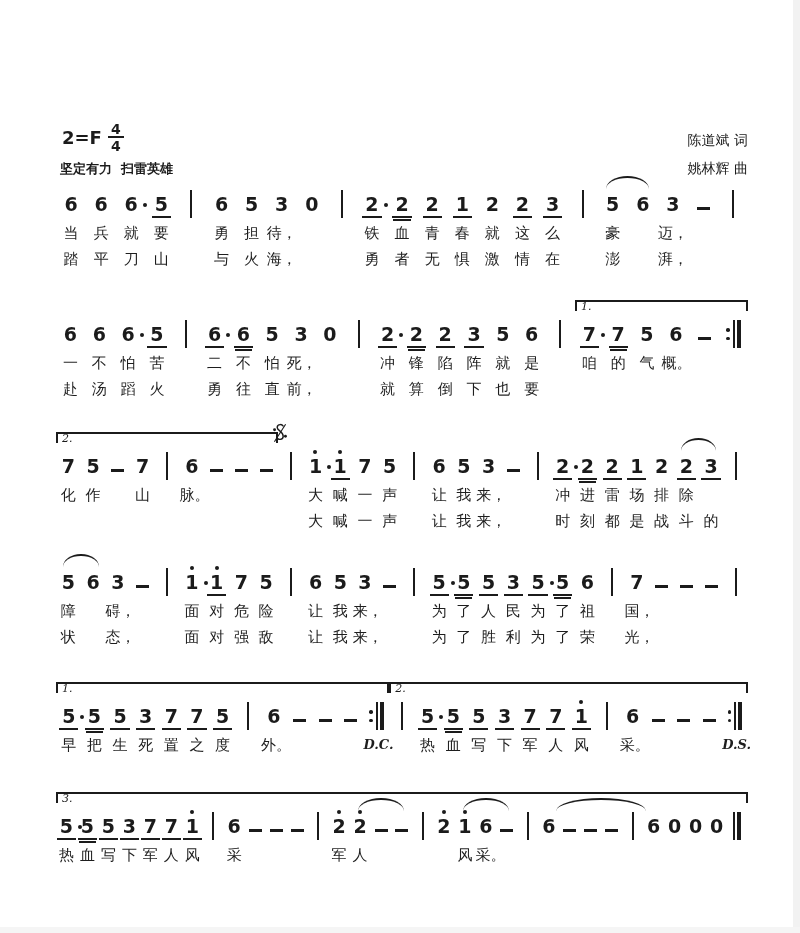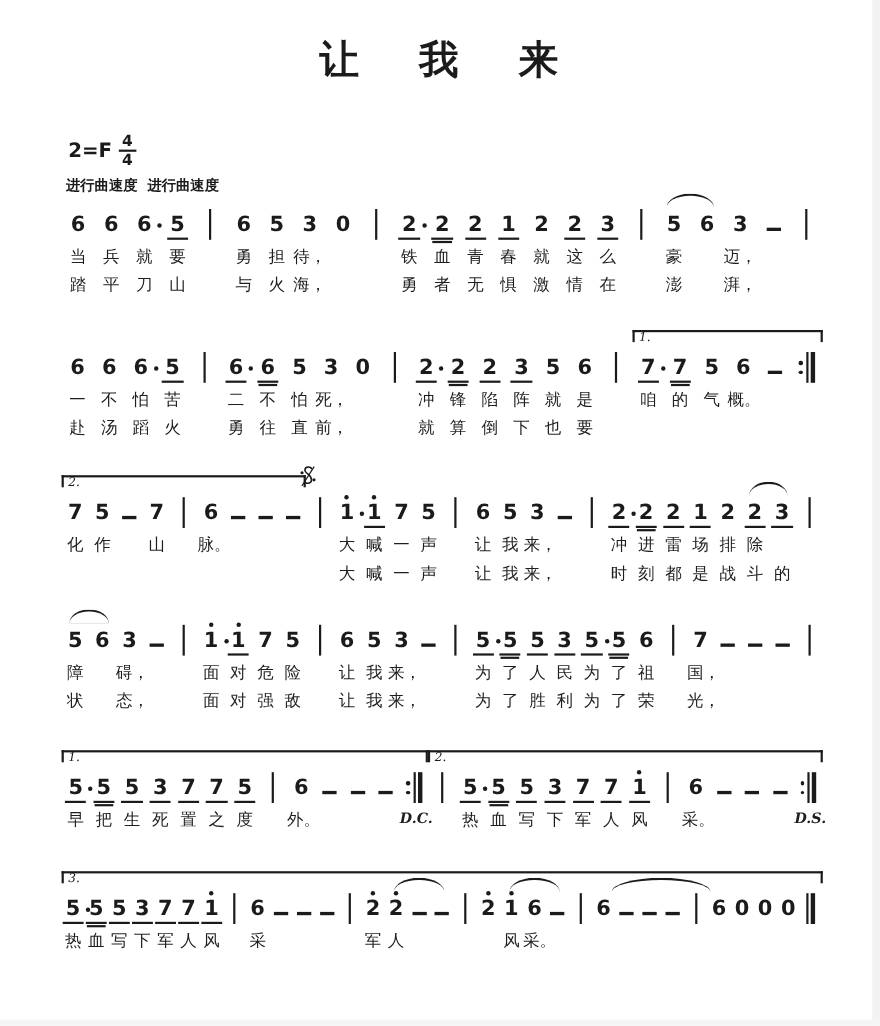--- a/index.html
+++ b/index.html
@@ -61,31 +61,34 @@
 
   .lyr{display:flex;margin-top:4px;height:22px;font-size:15px;
     font-family:"DejaVu Serif", serif;color:#1e1e1e;}
   .ls{flex:1 1 0;text-align:center;white-space:nowrap;min-width:0;line-height:22px;}
   .ls.it{font-style:italic;font-weight:bold;font-size:13px;font-family:"DejaVu Serif", serif;}
 </style>
 </head>
 <body>
 
 <div class="sheet">
-  <div class="title">让 我 来</div>
 
   <div class="keyblock">
     <span>2=F</span>
     <span class="frac">
       <span>4</span>
       <span class="den">4</span>
     </span>
   </div>
-  <div class="tempo">进行曲速度  进行曲速度</div>
+  <div class="tempo">坚定有力  扫雷英雄</div>
 
+  <div class="credits">
+    <div>陈道斌 词</div>
+    <div>姚林辉 曲</div>
+  </div>
 
   <div class="mline" style="top: 168px;">
       <div class="notes">
         <span class="slot" style="flex: 1 1 0px;">
           <span class="note">6</span>
         </span>
         <span class="slot" style="flex: 1 1 0px;">
           <span class="note">6</span>
         </span>
         <span class="slot" style="flex: 1 1 0px;">

